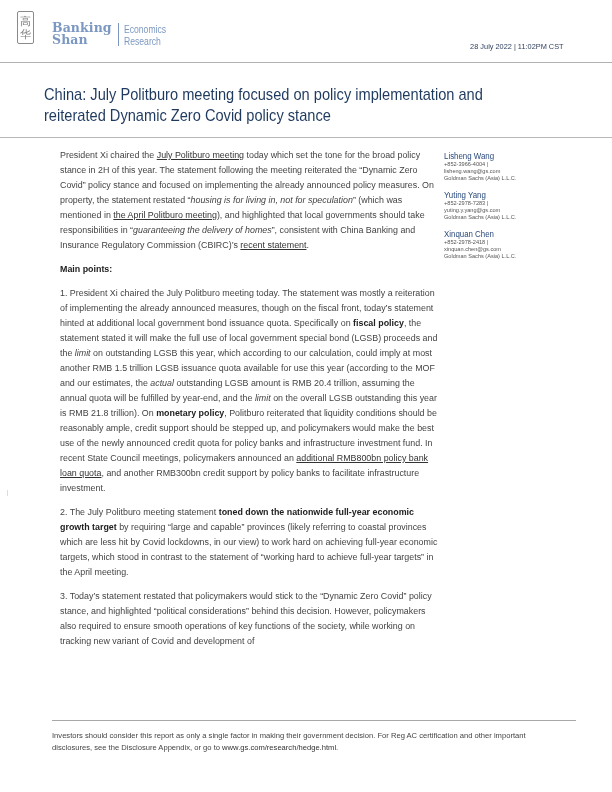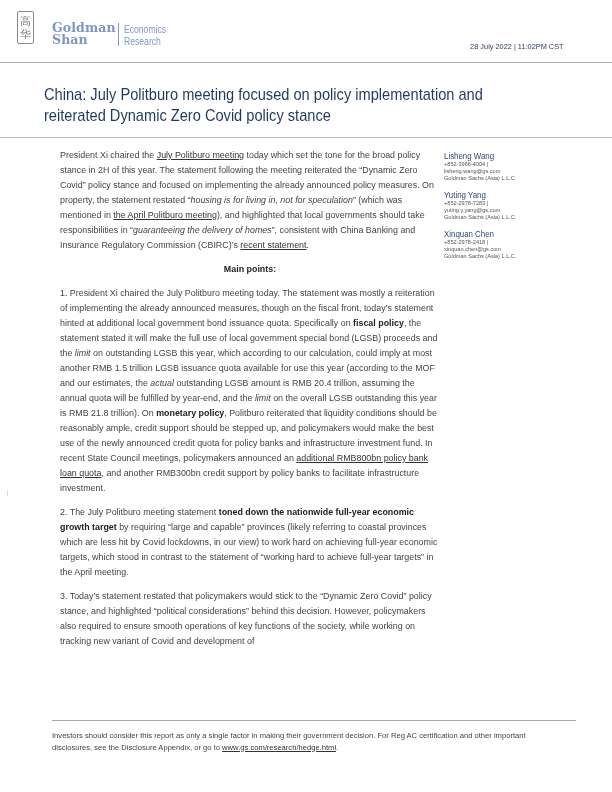--- a/index.html
+++ b/index.html
@@ -13,42 +13,42 @@
   .dateline { position: absolute; right: 48px; top: 42px; font-size: 8px; color: #2e3f5c; transform: scaleX(0.92); transform-origin: right; }
   .rule-top { position: absolute; left: 0; top: 62px; width: 612px; height: 1px; background: #b0b0b0; }
 
   .title { position: absolute; left: 44px; top: 84px; width: 430px; font-size: 17px; line-height: 21px; color: #1f3a5f; font-family: "Liberation Sans", sans-serif; transform: scaleX(0.86); transform-origin: left; white-space: nowrap; }
   .rule-title { position: absolute; left: 0; top: 137px; width: 612px; height: 1px; background: #b8b8b8; }
 
   .main { position: absolute; left: 60px; top: 148px; width: 380px; font-size: 8.9px; line-height: 15px; color: #444; }
   .main p { margin: 0 0 9px 0; }
   .main .u { text-decoration: underline; color: #333; }
   .main b { color: #222; }
-  .main h3 { font-size: 8.9px; margin: 0 0 9px 0; color: #222; text-align: center; }
+  .main h3 { font-size: 8.9px; margin: 0 0 9px 0; color: #222; }
 
   .authors { position: absolute; left: 444px; top: 151px; width: 150px; }
   .author { margin-bottom: 8px; }
   .author .name { font-size: 8.3px; color: #2a4a7a; font-weight: normal; transform: scaleX(0.95); transform-origin: left; line-height: 10px; }
   .author .detail { font-size: 5.6px; color: #555; line-height: 7px; }
 
   .side-tick { position: absolute; left: 7px; top: 490px; width: 1px; height: 6px; background: #ddd; }
 
   .rule-foot { position: absolute; left: 52px; top: 720px; width: 524px; height: 1px; background: #a8a8a8; }
   .disclaimer { position: absolute; left: 52px; top: 730px; width: 500px; font-size: 7.6px; line-height: 11.5px; color: #444; }
-  .disclaimer .u { text-decoration: underline; color: #333; }
+  .disclaimer .u { color: #333; }
 </style>
 </head>
 <body>
 
 <div class="logo-seal">
   <span>高</span>
   <span>华</span>
 </div>
 <div class="logo-brand">
-  <div>Goldman</div>
+  <div>Banking</div>
   <div>Shan</div>
 </div>
 <div class="logo-divider"></div>
 <div class="logo-unit">
   <div>Economics</div>
   <div>Research</div>
 </div>
 <div class="dateline">28 July 2022 | 11:02PM CST</div>
 <div class="rule-top"></div>
 

